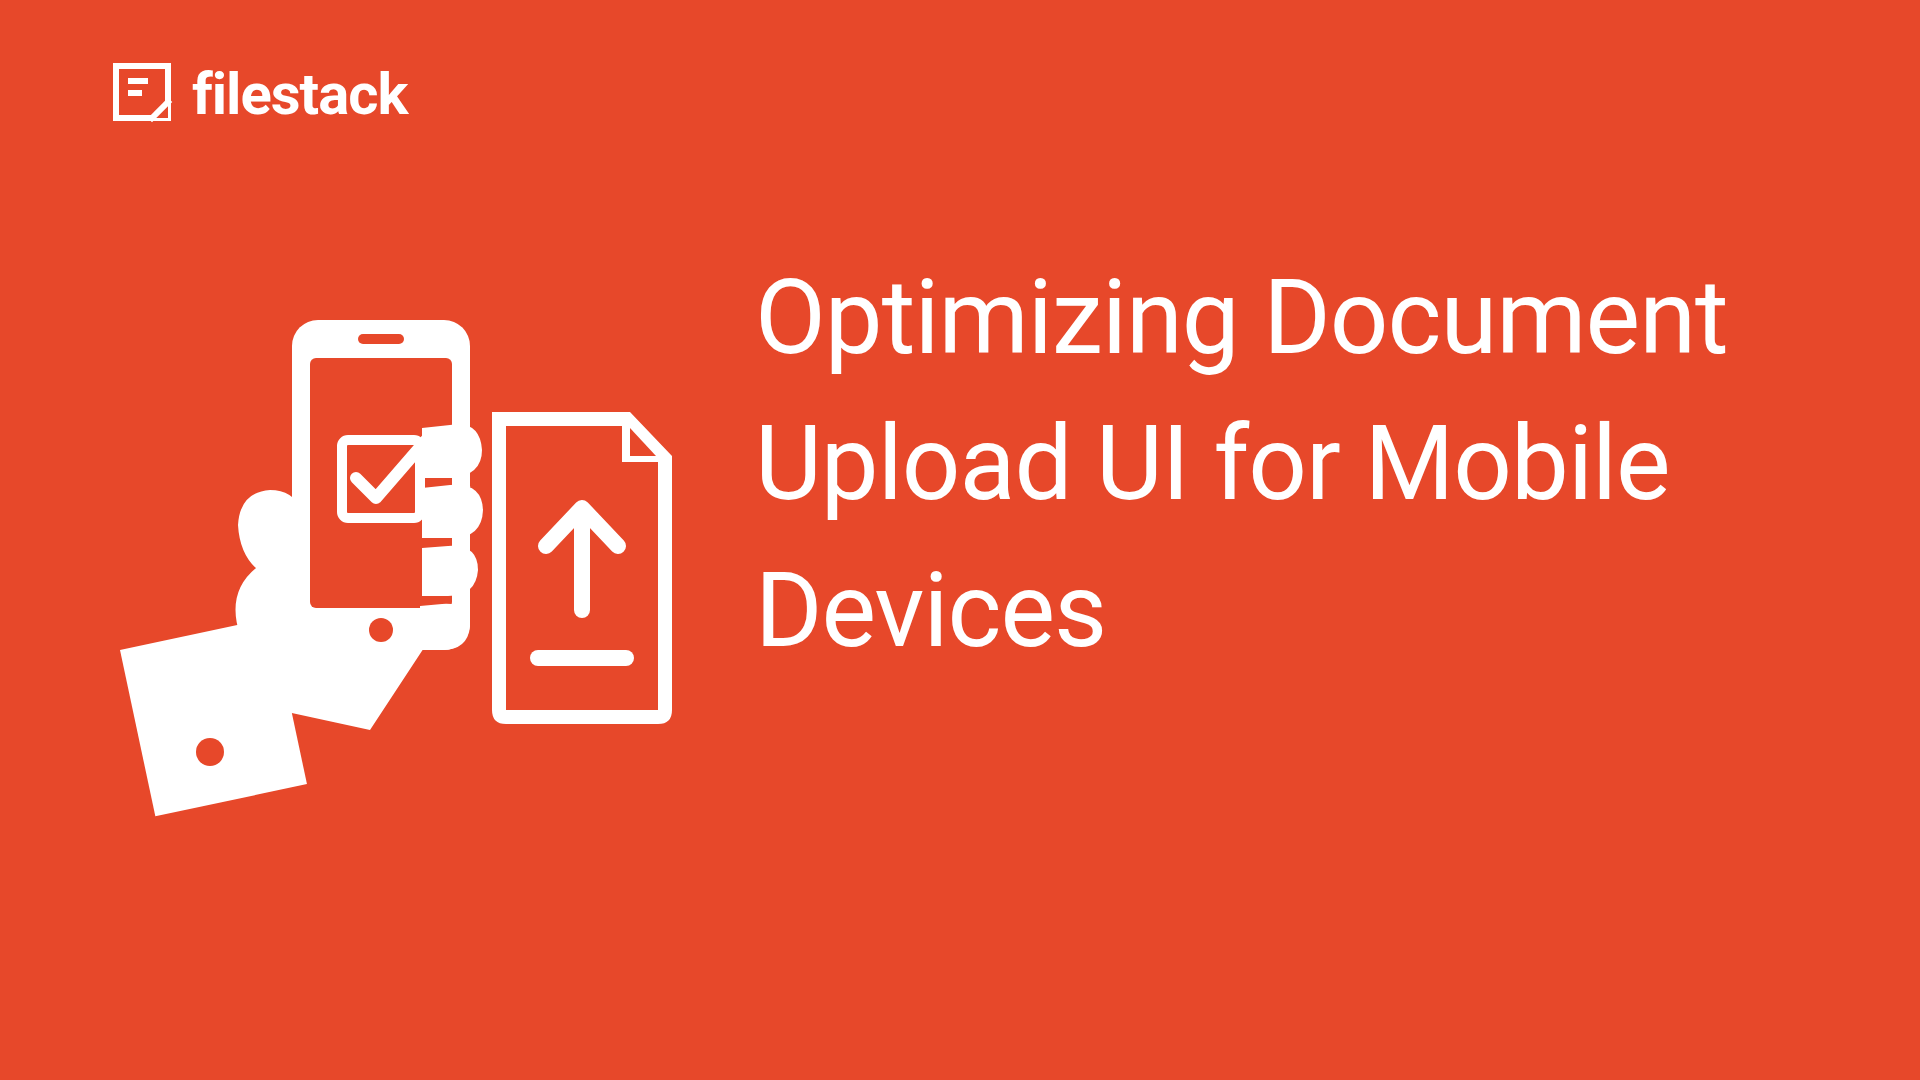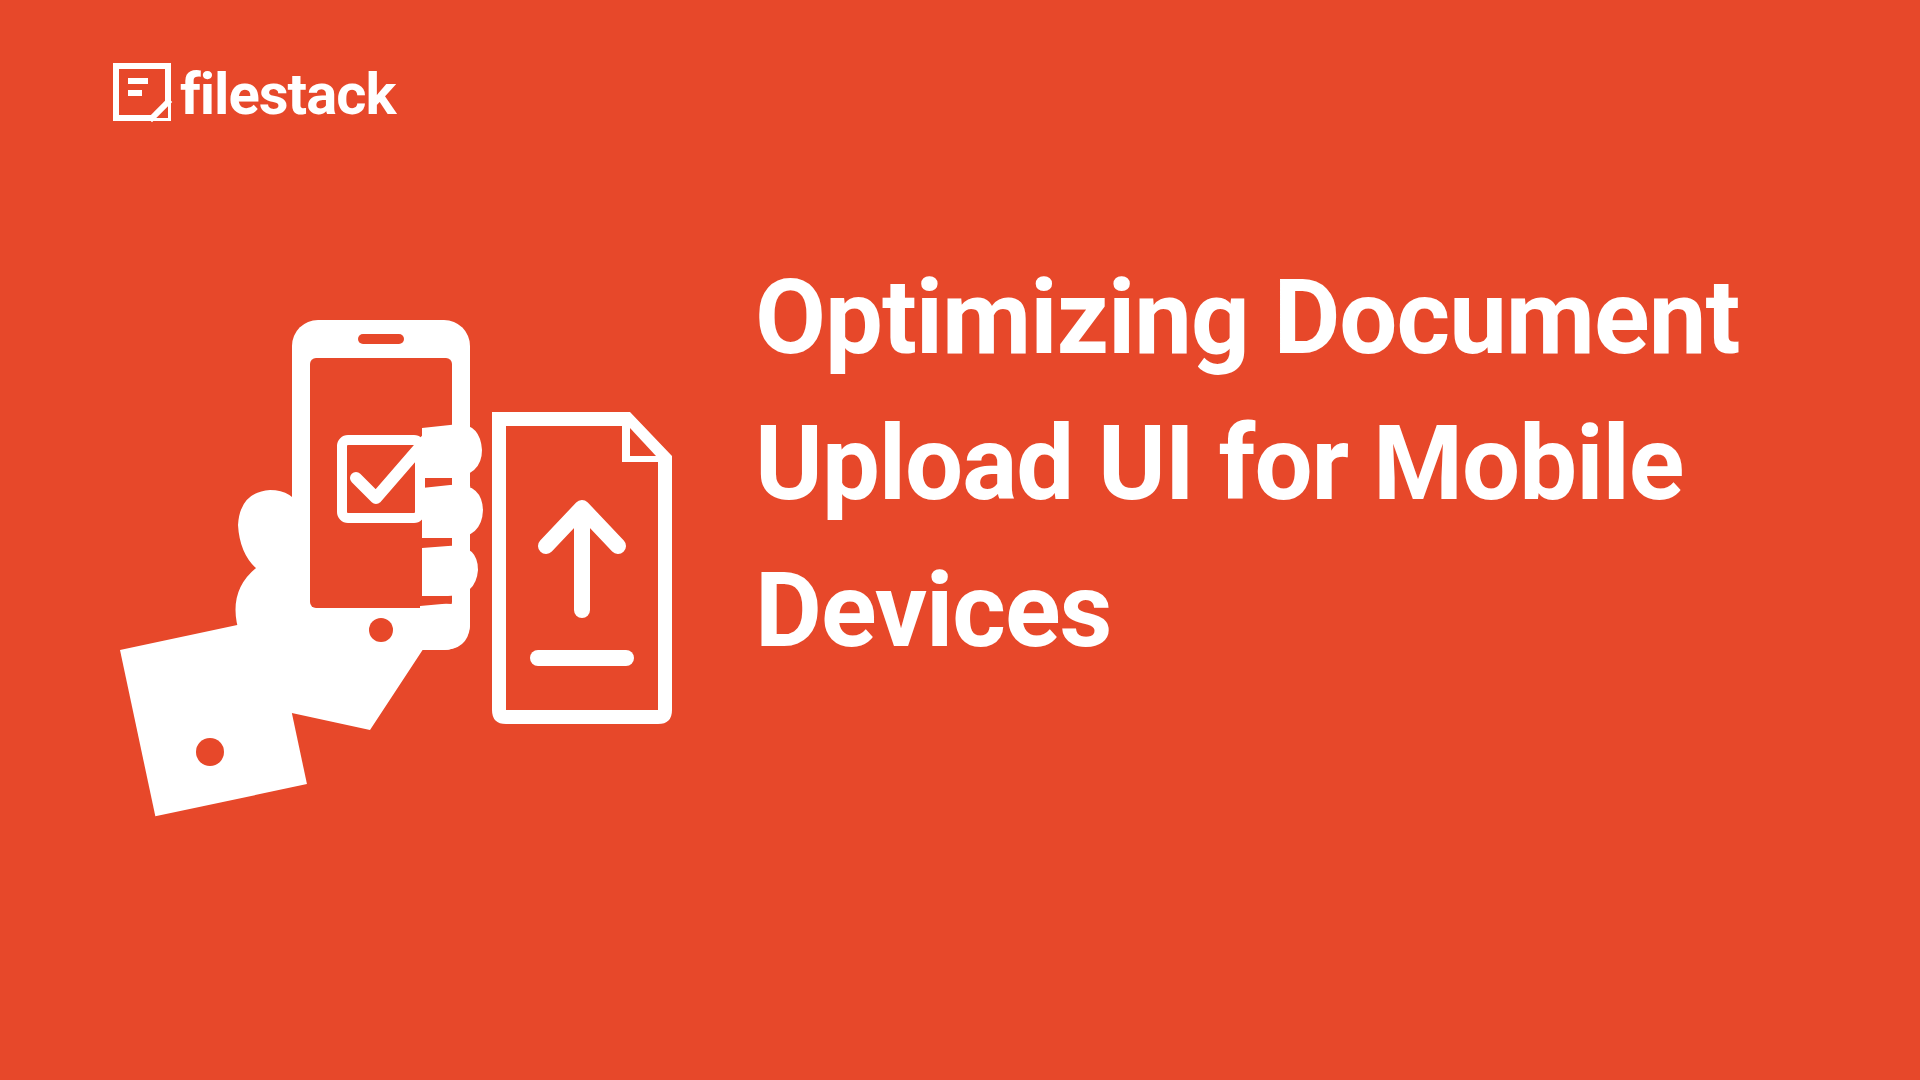--- a/index.html
+++ b/index.html
@@ -10,21 +10,21 @@
     font-family: -apple-system, BlinkMacSystemFont, "Segoe UI", Roboto, Helvetica, Arial, sans-serif;
     position: relative;
     overflow: hidden;
   }
   .logo {
     position: absolute;
     top: 60px;
     left: 110px;
     display: flex;
     align-items: center;
-    gap: 6px;
+    gap: 18px;
   }
   .logo-text {
     color: #fff;
     font-size: 58px;
     font-weight: 700;
     letter-spacing: -1px;
   }
   .illustration {
     position: absolute;
     top: 310px;
@@ -32,21 +32,21 @@
     width: 560px;
     height: 520px;
   }
   .headline {
     position: absolute;
     top: 245px;
     left: 755px;
     right: 64px;
     color: #fff;
     font-size: 103px;
-    font-weight: 700;
+    font-weight: 400;
     line-height: 1.42;
     letter-spacing: -1px;
   }
 </style>
 </head>
 <body>
 
 <div class="logo">
   <span>
     <svg width="64" height="64" viewBox="0 0 64 64">

